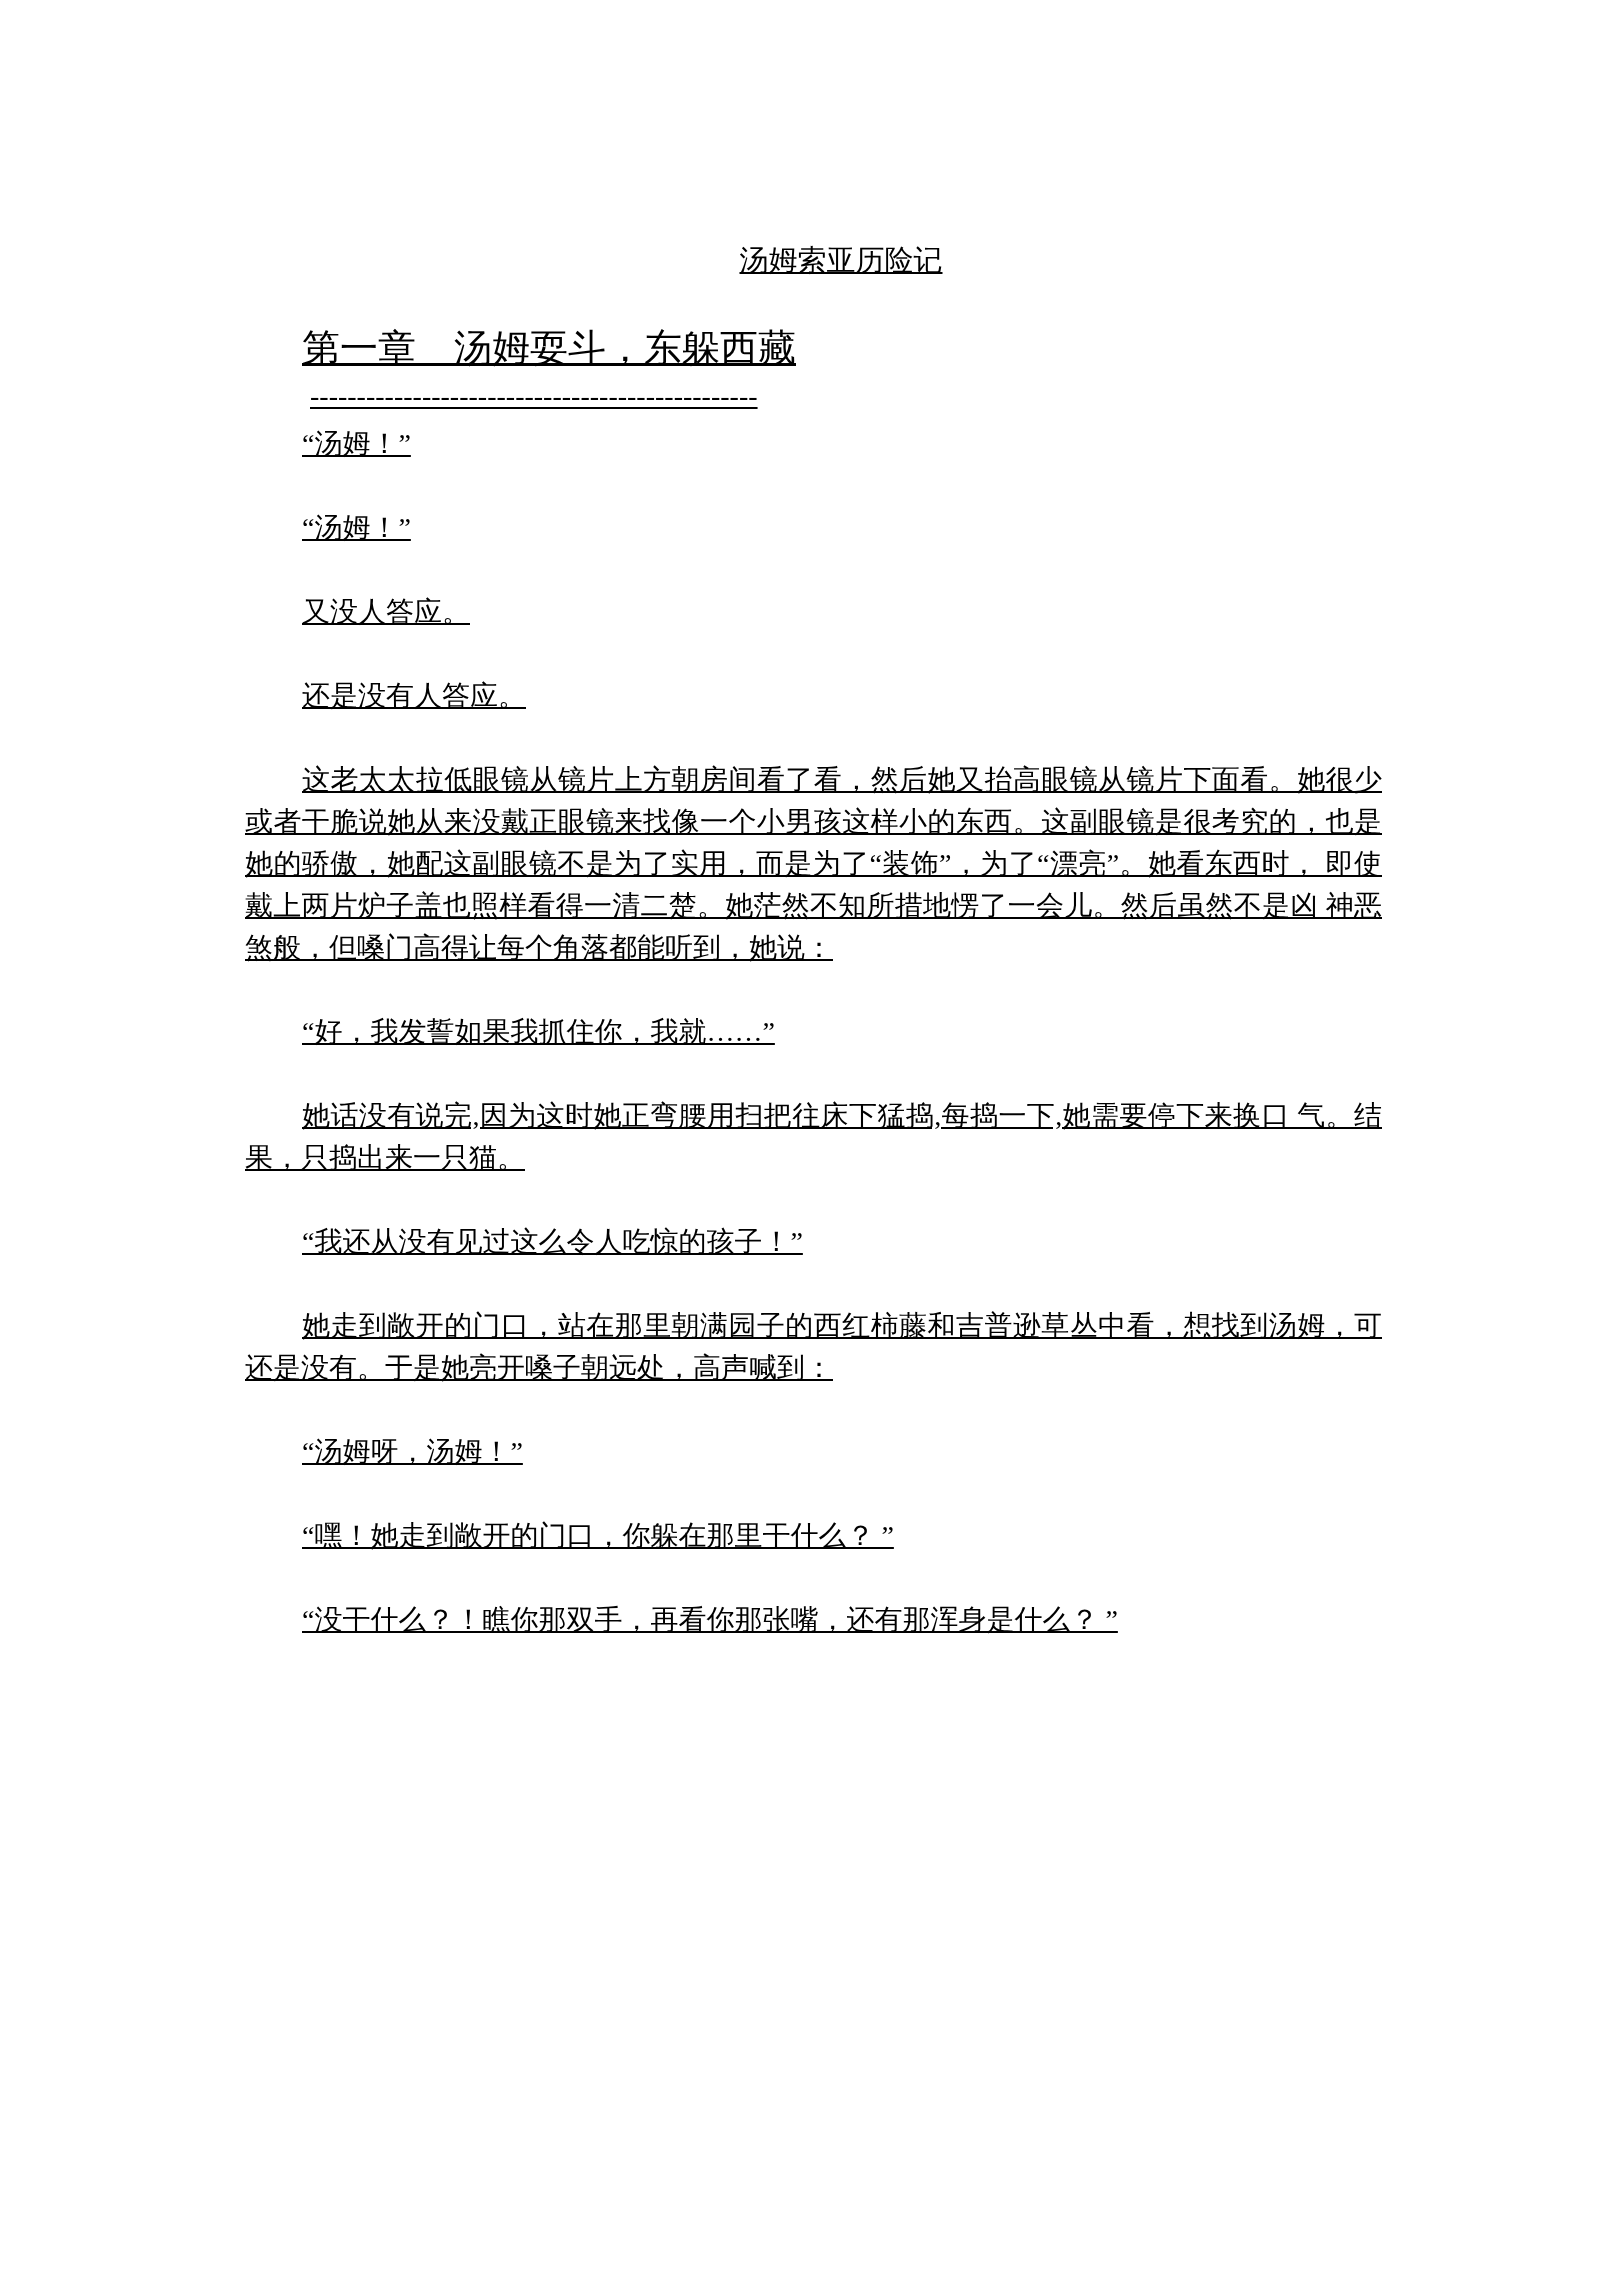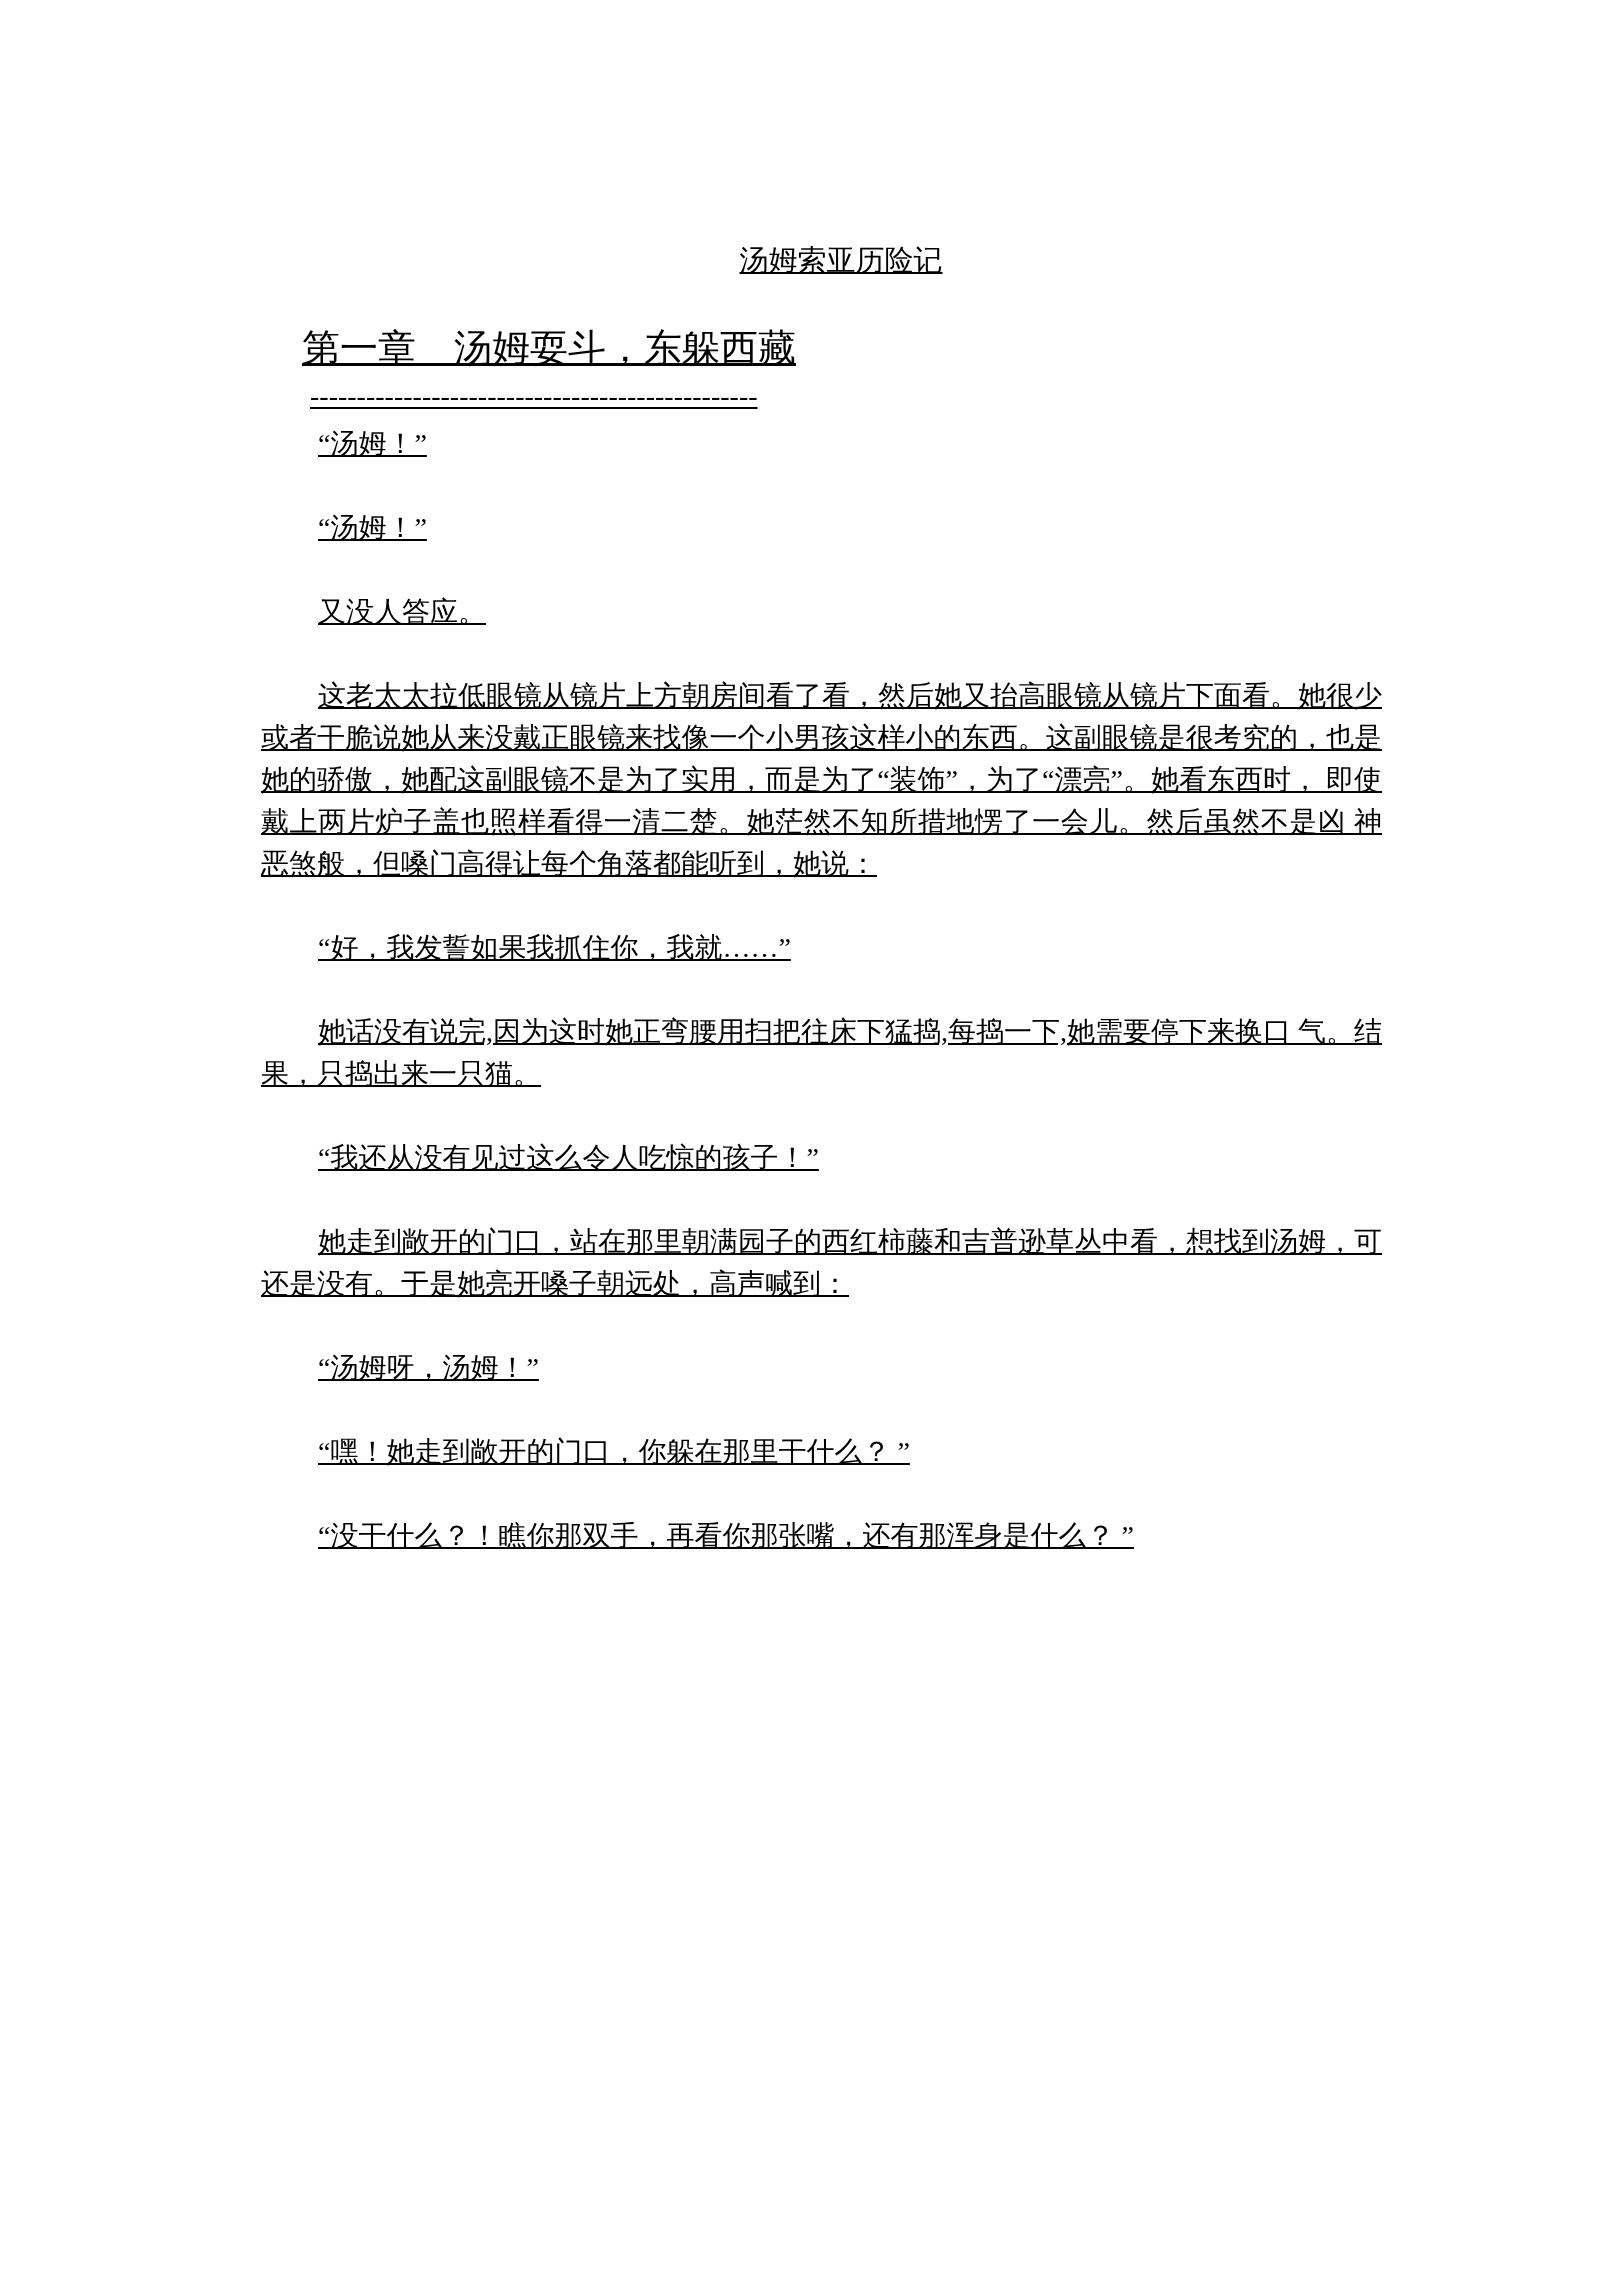--- a/index.html
+++ b/index.html
@@ -41,21 +41,21 @@
     font-size: 28px;
     line-height: 35px;
     margin: 0 0 9.8px 0;
     text-indent: 65px;
     white-space: nowrap;
     letter-spacing: 0;
   }
   .paragraphs p {
     font-size: 28px;
     line-height: 42px;
-    margin: 0 0 42px 16px;
+    margin: 0 0 42px 0;
     text-indent: 57px;
     text-align: justify;
   }
   .paragraphs p:last-child {
     margin-bottom: 0;
   }
 </style>
 </head>
 <body>
 
@@ -63,20 +63,21 @@
   <div class="doc-title">汤姆索亚历险记</div>
 
   <div class="chapter-heading">第一章　汤姆耍斗，东躲西藏</div>
 
   <div class="dashed-divider">------------------------------------------------</div>
 
   <div class="paragraphs">
       <p>“汤姆！”</p>
       <p>“汤姆！”</p>
       <p>又没人答应。</p>
+      <p>还是没有人答应。</p>
       <p>这老太太拉低眼镜从镜片上方朝房间看了看，然后她又抬高眼镜从镜片下面看。她很少或者干脆说她从来没戴正眼镜来找像一个小男孩这样小的东西。这副眼镜是很考究的，也是她的骄傲，她配这副眼镜不是为了实用，而是为了“装饰”，为了“漂亮”。她看东西时， 即使戴上两片炉子盖也照样看得一清二楚。她茫然不知所措地愣了一会儿。然后虽然不是凶 神恶煞般，但嗓门高得让每个角落都能听到，她说：</p>
       <p>“好，我发誓如果我抓住你，我就……”</p>
       <p>她话没有说完,因为这时她正弯腰用扫把往床下猛捣,每捣一下,她需要停下来换口 气。结果，只捣出来一只猫。</p>
       <p>“我还从没有见过这么令人吃惊的孩子！”</p>
       <p>她走到敞开的门口，站在那里朝满园子的西红柿藤和吉普逊草丛中看，想找到汤姆，可还是没有。于是她亮开嗓子朝远处，高声喊到：</p>
       <p>“汤姆呀，汤姆！”</p>
       <p>“嘿！她走到敞开的门口，你躲在那里干什么？ ”</p>
       <p>“没干什么？！瞧你那双手，再看你那张嘴，还有那浑身是什么？ ”</p>
     </div>
 </div>

